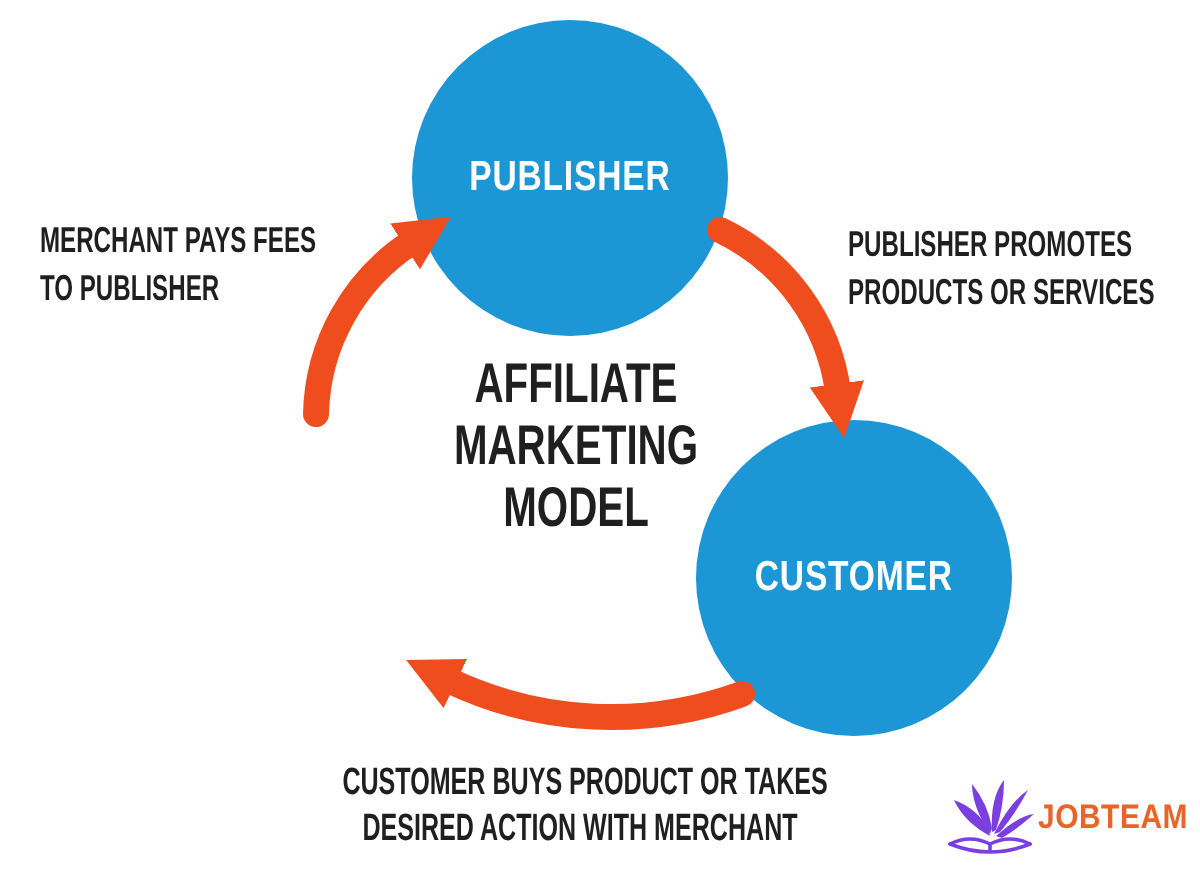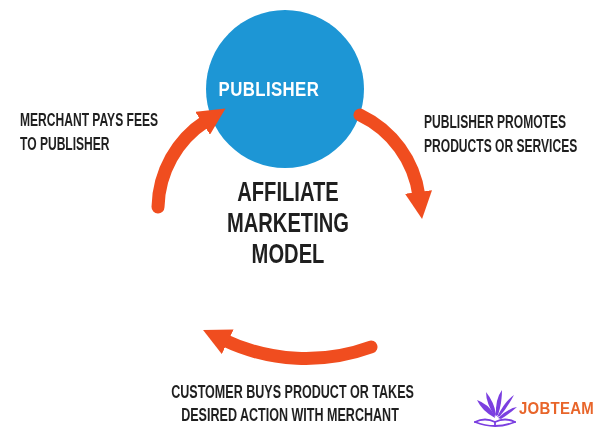--- a/index.html
+++ b/index.html
@@ -37,21 +37,21 @@
     stroke-linecap: round;
   }
   .arrowhead { fill: var(--arrow_orange); }
   .node {
     position: absolute;
     width: 158px; height: 158px;
     border-radius: 50%;
     background: var(--node_blue);
     display: flex;
     align-items: center;
-    justify-content: flex-start;
+    justify-content: center;
     z-index: 2;
   }
   .node-publisher { left: 206px; top: 10px; }
   .node-merchant  { left: 73px;  top: 207px; }
   .node-customer  { left: 348px; top: 210px; }
   .node-label {
     color: #ffffff;
     font-weight: bold;
     font-size: 21px;
     white-space: nowrap;
@@ -122,20 +122,23 @@
   }
 </style>
 </head>
 <body>
 
 <div class="canvas">
 
   <div class="node node-publisher">
     <span class="node-label">PUBLISHER</span>
   </div>
+  <div class="node node-customer">
+    <span class="node-label">CUSTOMER</span>
+  </div>
 
   <svg class="arrows-layer" viewBox="0 0 600 436">
     <defs>
       <marker id="ah" viewBox="0 0 10 10" refX="1.5" refY="5" markerWidth="2.1" markerHeight="2.1" orient="auto">
         <path class="arrowhead" d="M0,0 L10,5 L0,10 Z"></path>
       </marker>
     </defs>
     <path class="arrow-path" d="M 158 207 A 105 105 0 0 1 206 121" marker-end="url(#ah)"></path>
     <path class="arrow-path" d="M 360 115 A 105 105 0 0 1 419 196" marker-end="url(#ah)"></path>
     <path class="arrow-path" d="M 371 347 A 190 190 0 0 1 224 340" marker-end="url(#ah)"></path>

